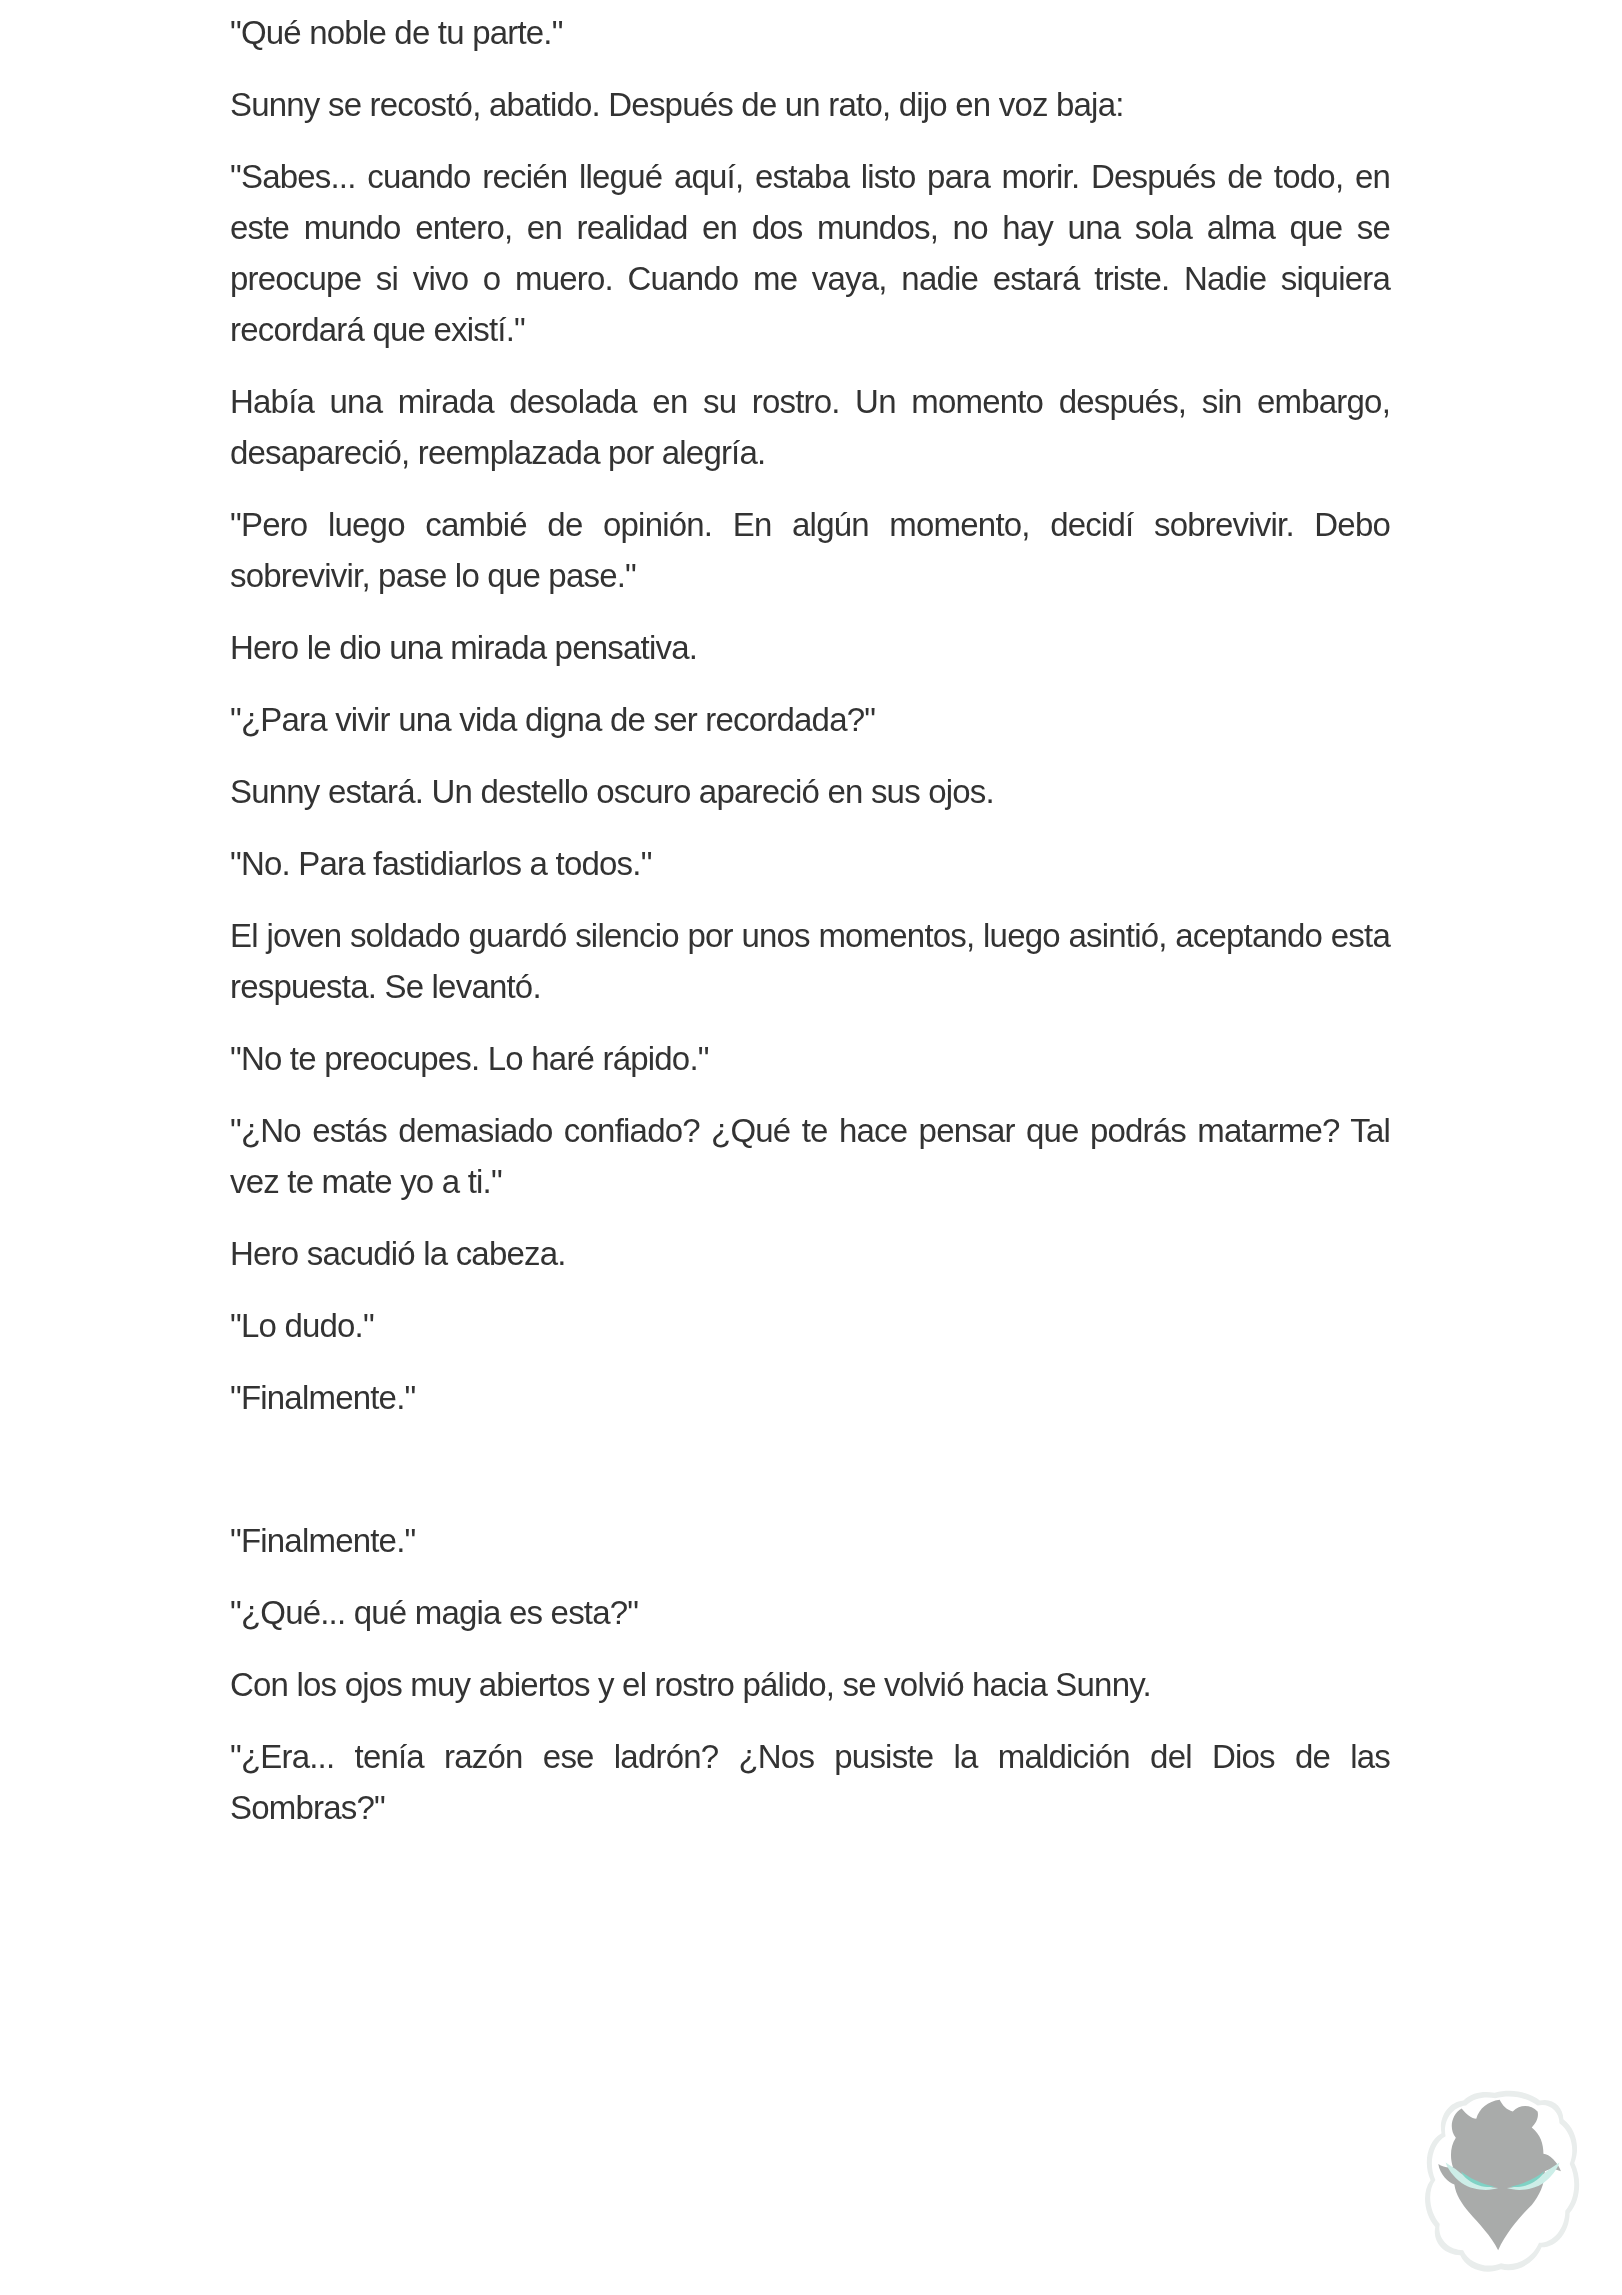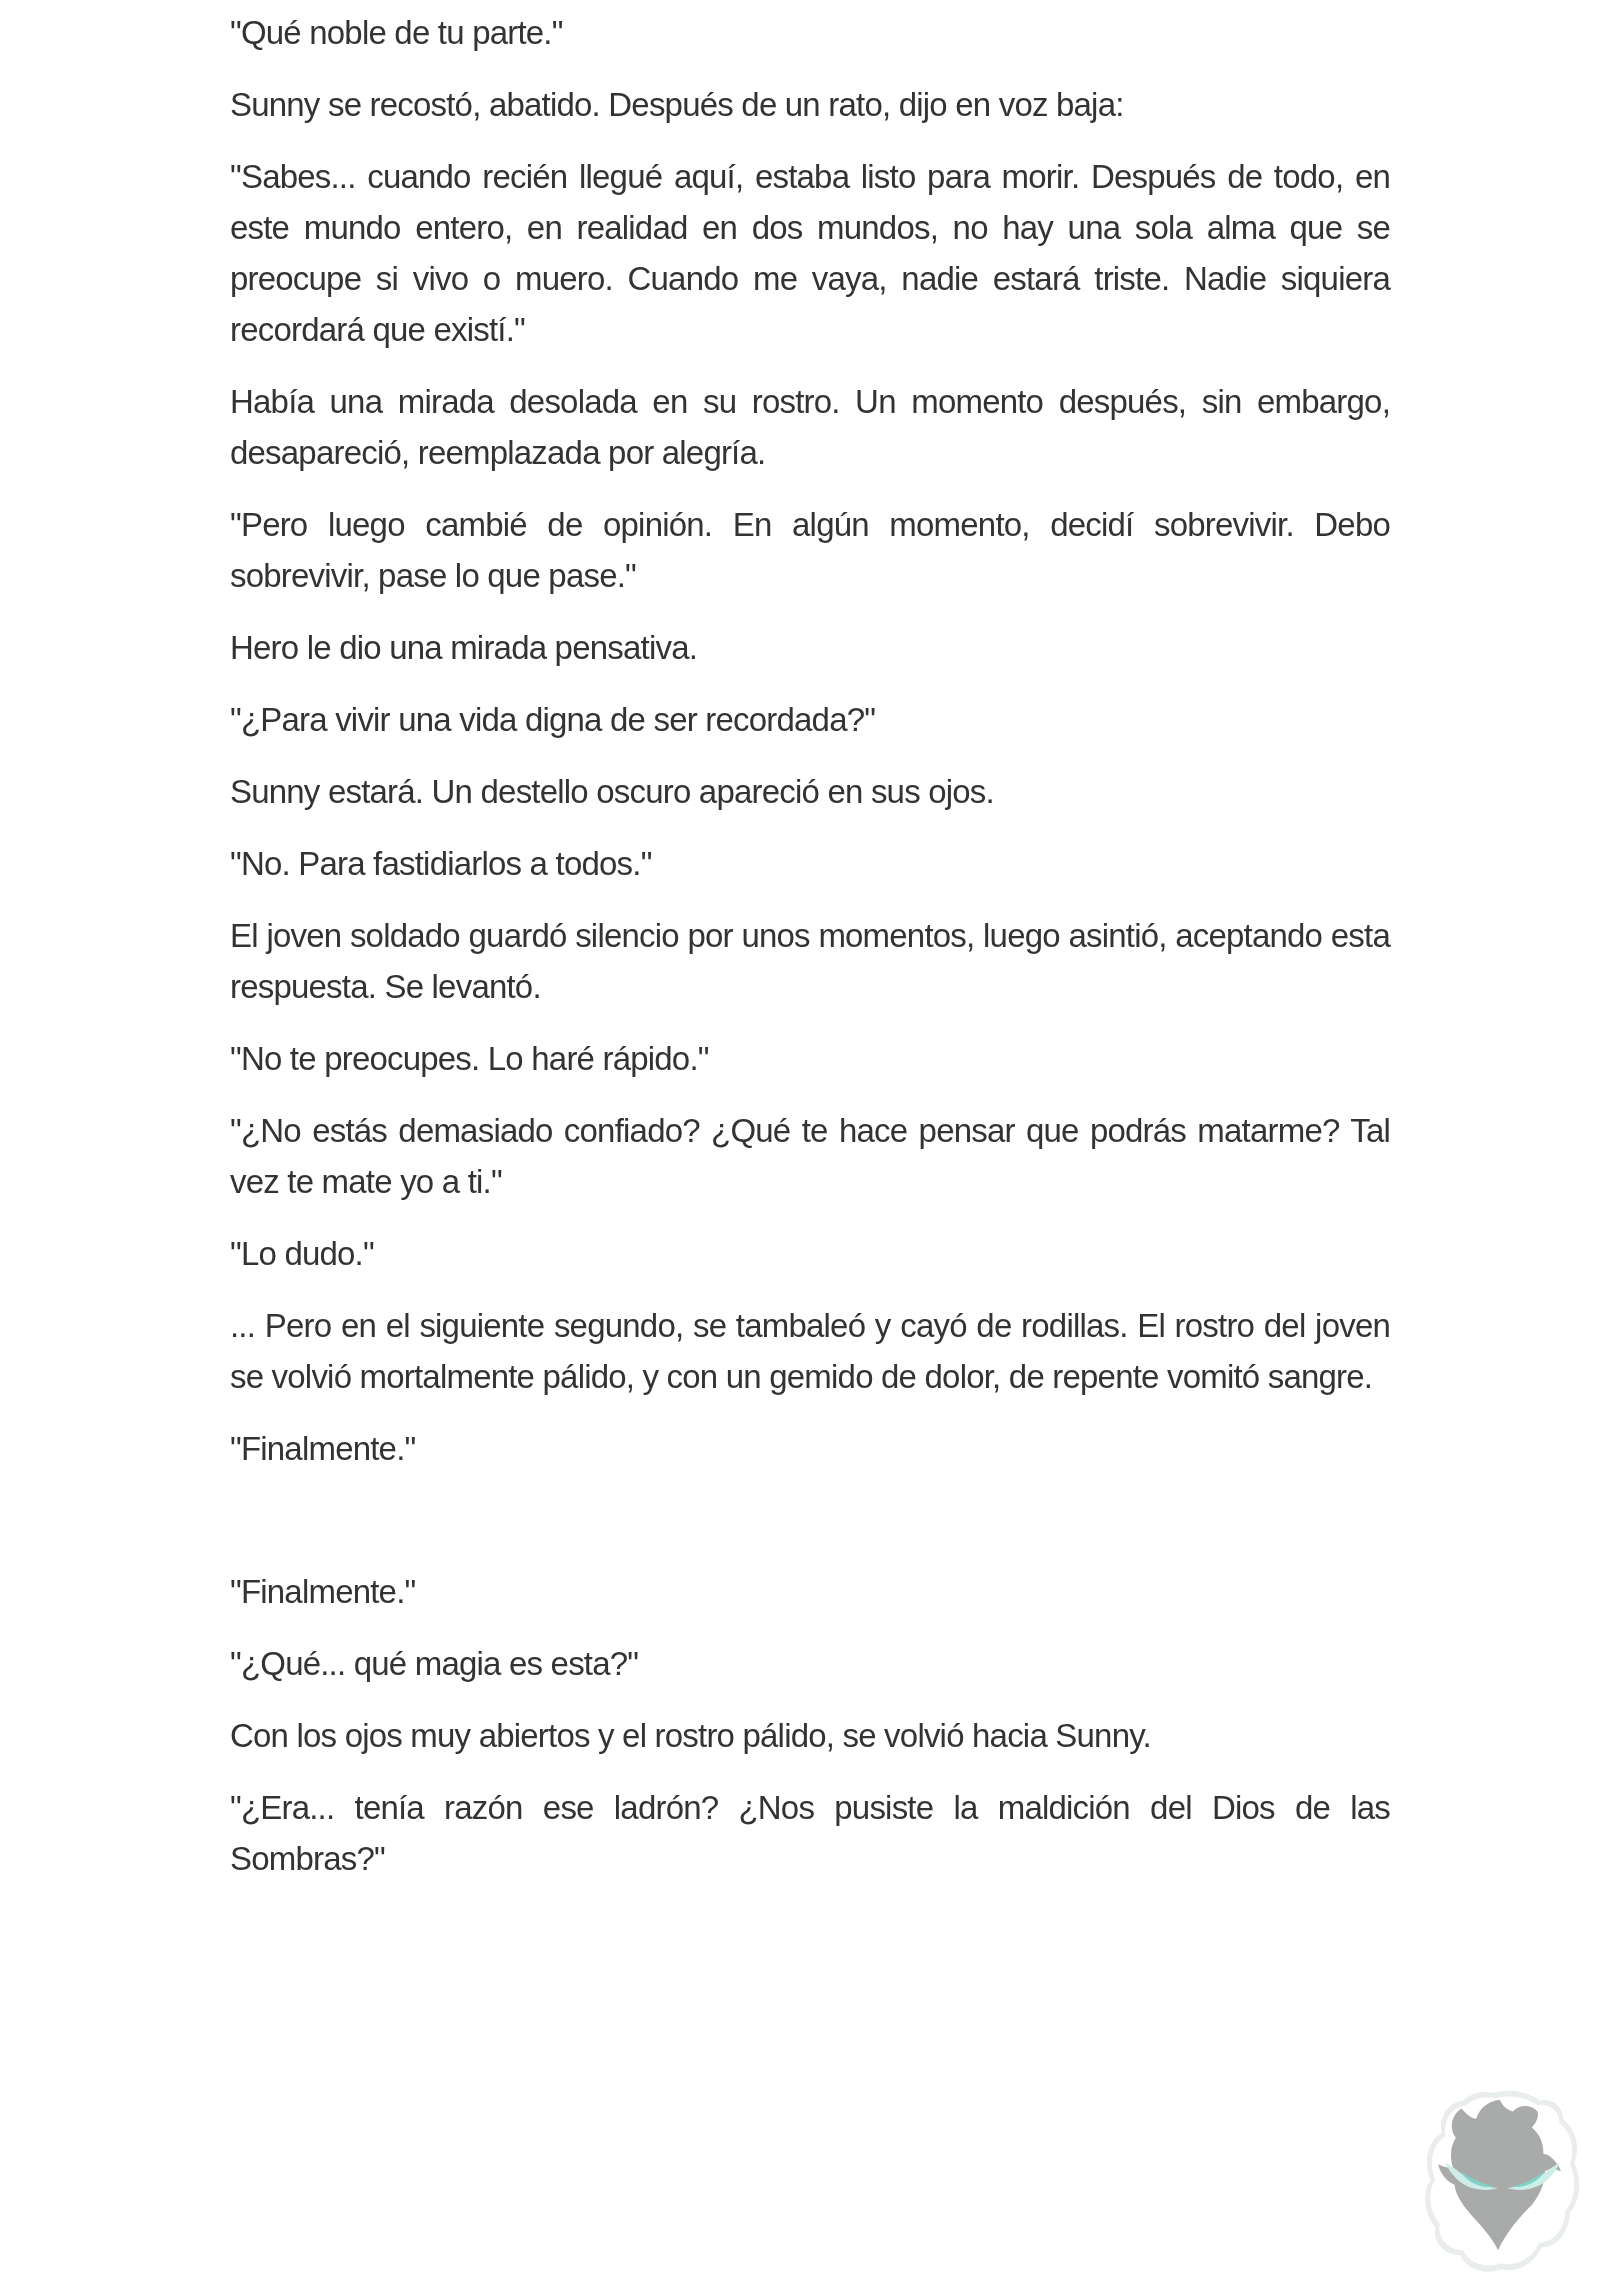--- a/index.html
+++ b/index.html
@@ -39,22 +39,22 @@
       <p class="para">"Sabes... cuando recién llegué aquí, estaba listo para morir. Después de todo, en este mundo entero, en realidad en dos mundos, no hay una sola alma que se preocupe si vivo o muero. Cuando me vaya, nadie estará triste. Nadie siquiera recordará que existí."</p>
       <p class="para">Había una mirada desolada en su rostro. Un momento después, sin embargo, desapareció, reemplazada por alegría.</p>
       <p class="para">"Pero luego cambié de opinión. En algún momento, decidí sobrevivir. Debo sobrevivir, pase lo que pase."</p>
       <p class="para">Hero le dio una mirada pensativa.</p>
       <p class="para">"¿Para vivir una vida digna de ser recordada?"</p>
       <p class="para">Sunny estará. Un destello oscuro apareció en sus ojos.</p>
       <p class="para">"No. Para fastidiarlos a todos."</p>
       <p class="para">El joven soldado guardó silencio por unos momentos, luego asintió, aceptando esta respuesta. Se levantó.</p>
       <p class="para">"No te preocupes. Lo haré rápido."</p>
       <p class="para">"¿No estás demasiado confiado? ¿Qué te hace pensar que podrás matarme? Tal vez te mate yo a ti."</p>
+      <p class="para">Hero sacudió la cabeza.</p>
       <p class="para">"Lo dudo."</p>
-      <p class="para">... Pero en el siguiente segundo, se tambaleó y cayó de rodillas. El rostro del joven se volvió mortalmente pálido, y con un gemido de dolor, de repente vomitó sangre.</p>
       <p class="para">"Finalmente."</p>
       <div class="scene-break"></div>
       <p class="para">"Finalmente."</p>
       <p class="para">"¿Qué... qué magia es esta?"</p>
       <p class="para">Con los ojos muy abiertos y el rostro pálido, se volvió hacia Sunny.</p>
       <p class="para">"¿Era... tenía razón ese ladrón? ¿Nos pusiste la maldición del Dios de las Sombras?"</p>
     </div>
 
   <svg class="logo" viewBox="0 0 200 240" xmlns="http://www.w3.org/2000/svg">
     <path transform="translate(-7,-8) scale(1.07)" d="M88,4 C112,-2 132,4 146,14 C162,10 176,22 176,38 C192,50 198,74 190,94 C200,114 198,142 184,158 C184,182 168,202 148,202 C140,222 116,236 96,230 C76,238 52,230 44,212 C24,212 8,196 12,176 C-2,160 -6,132 6,116 C-4,94 2,66 20,56 C16,36 28,16 48,14 C60,2 76,2 88,4 Z" fill="#e9edec"></path>

